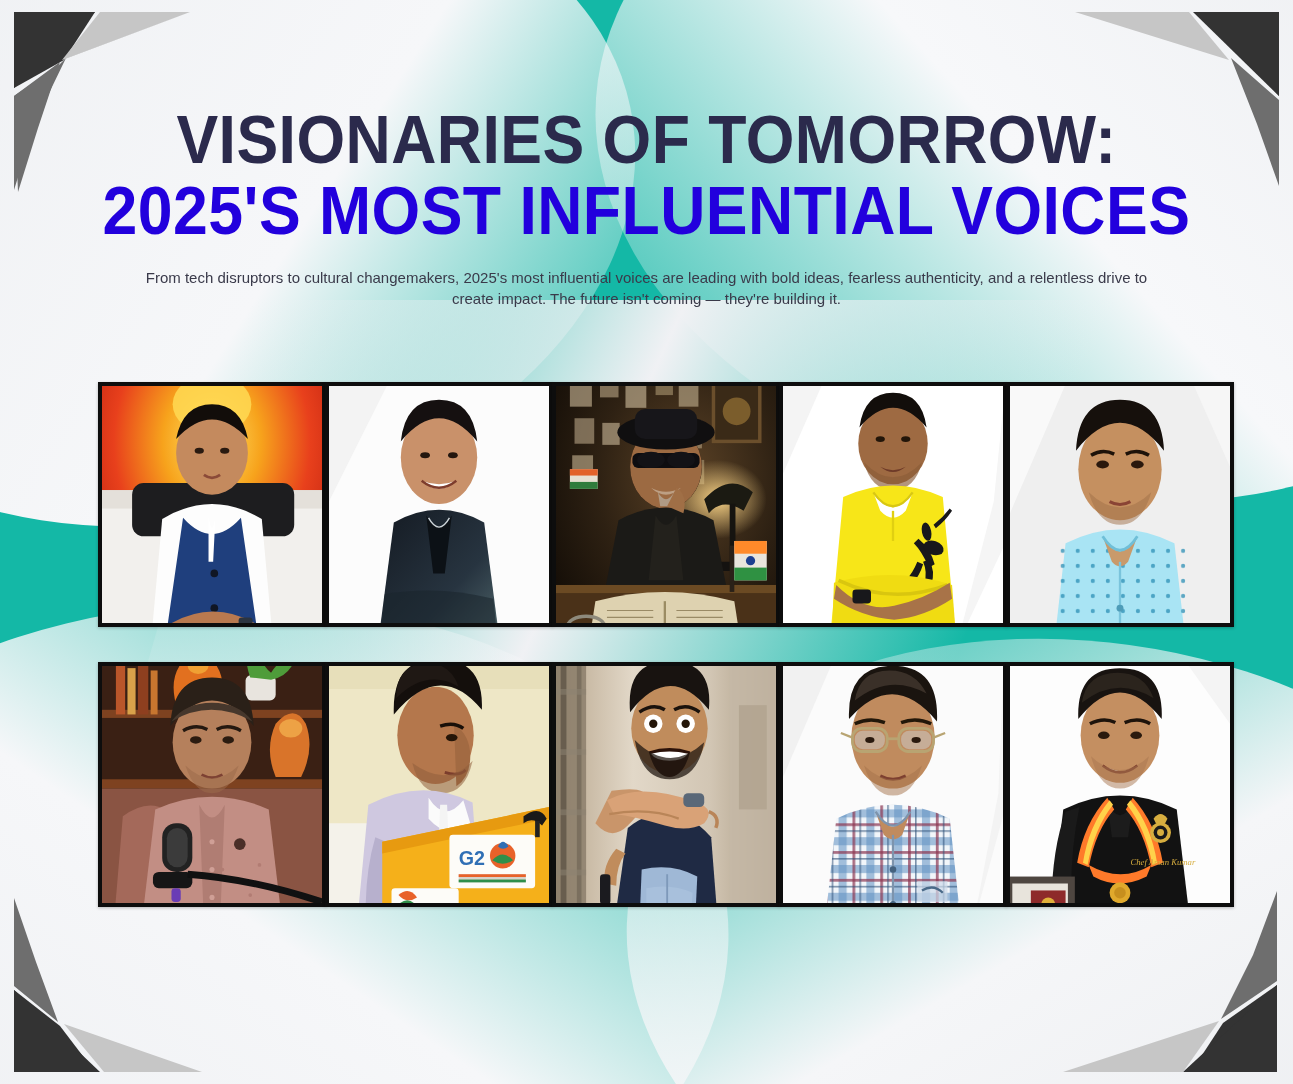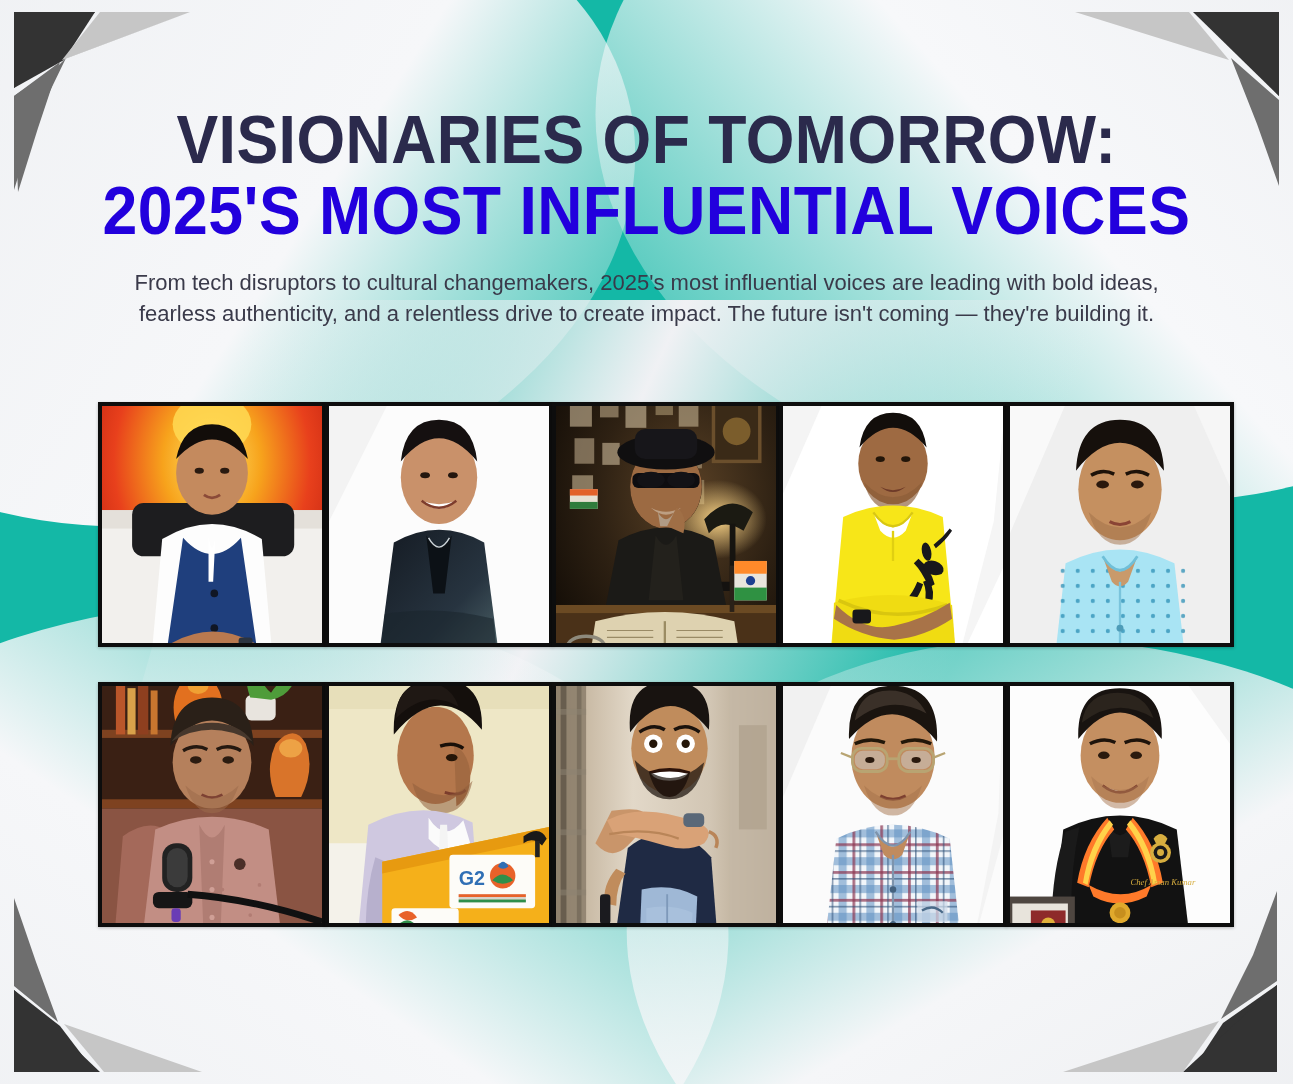--- a/index.html
+++ b/index.html
@@ -96,21 +96,21 @@
   }
   .title-line-2 {
     font-size: 68px;
     color: #2200dd;
     margin-top: 8px;
   }
 
   .subtitle {
     margin: 26px auto 0;
     width: 1030px;
-    font-size: 22px;
+    font-size: 15px;
     line-height: 1.42;
     color: #3a3a4a;
     text-align: center;
   }
 
   
   .grid {
     position: relative;
     z-index: 5;
     margin: 0 auto;

